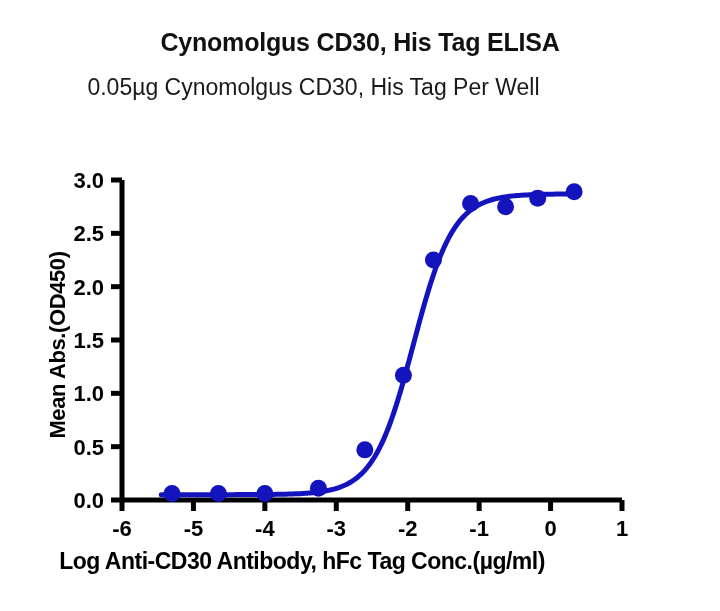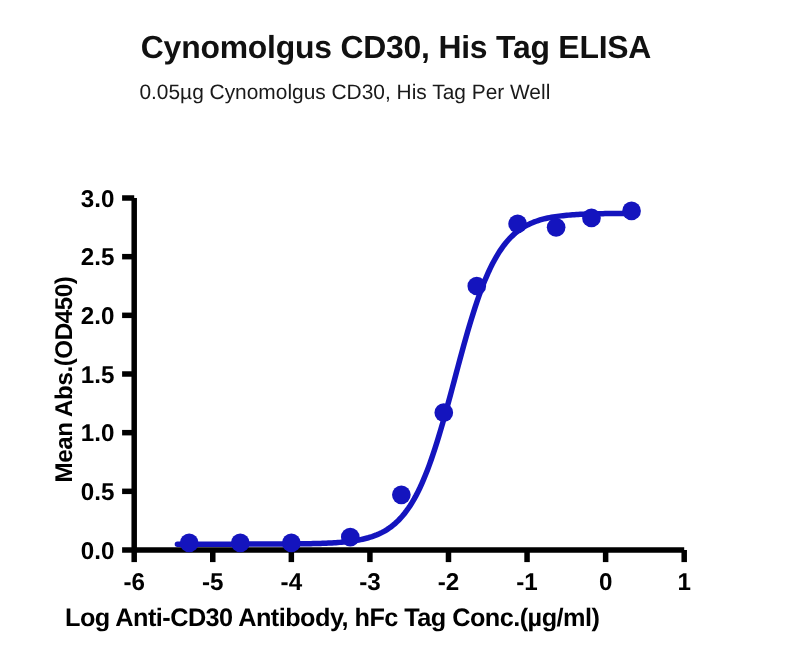--- a/index.html
+++ b/index.html
@@ -19,32 +19,32 @@
     position: relative;
     width: 720px;
     height: 611px;
   }
   .title {
     position: absolute;
     left: 0;
     top: 28px;
     width: 720px;
     text-align: center;
-    font-size: 29px;
+    font-size: 25px;
     font-weight: bold;
     letter-spacing: -0.2px;
     color: #111111;
   }
   .subtitle {
     position: absolute;
     left: 0;
     top: 74px;
     width: 627px;
     text-align: center;
-    font-size: 19px;
+    font-size: 23px;
     font-weight: normal;
     color: #1a1a1a;
   }
   .ylabel {
     position: absolute;
     left: -107px;
     top: 332px;
     width: 330px;
     text-align: center;
     transform: rotate(-90deg);

